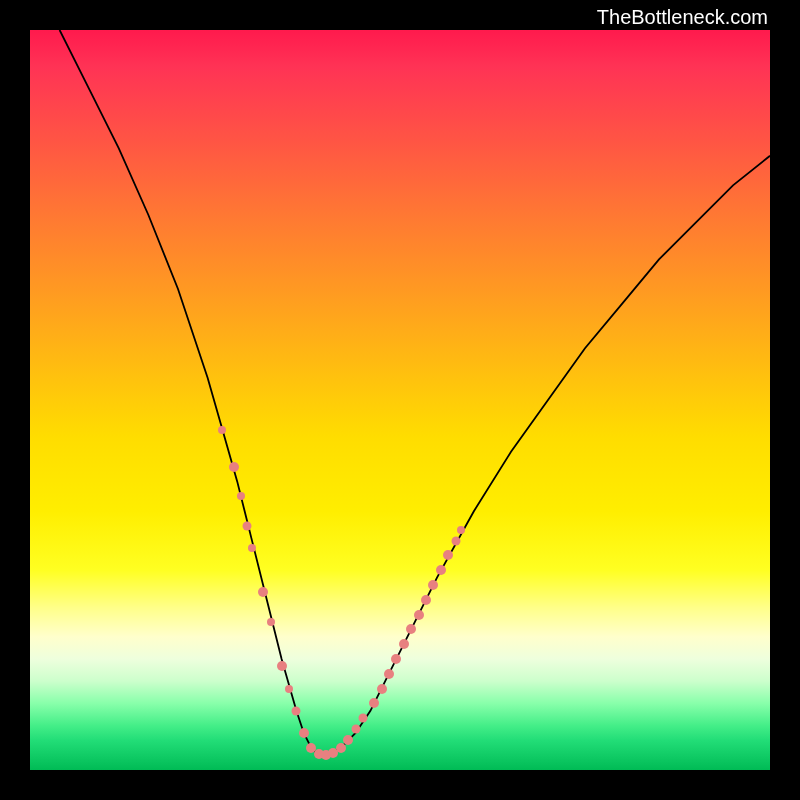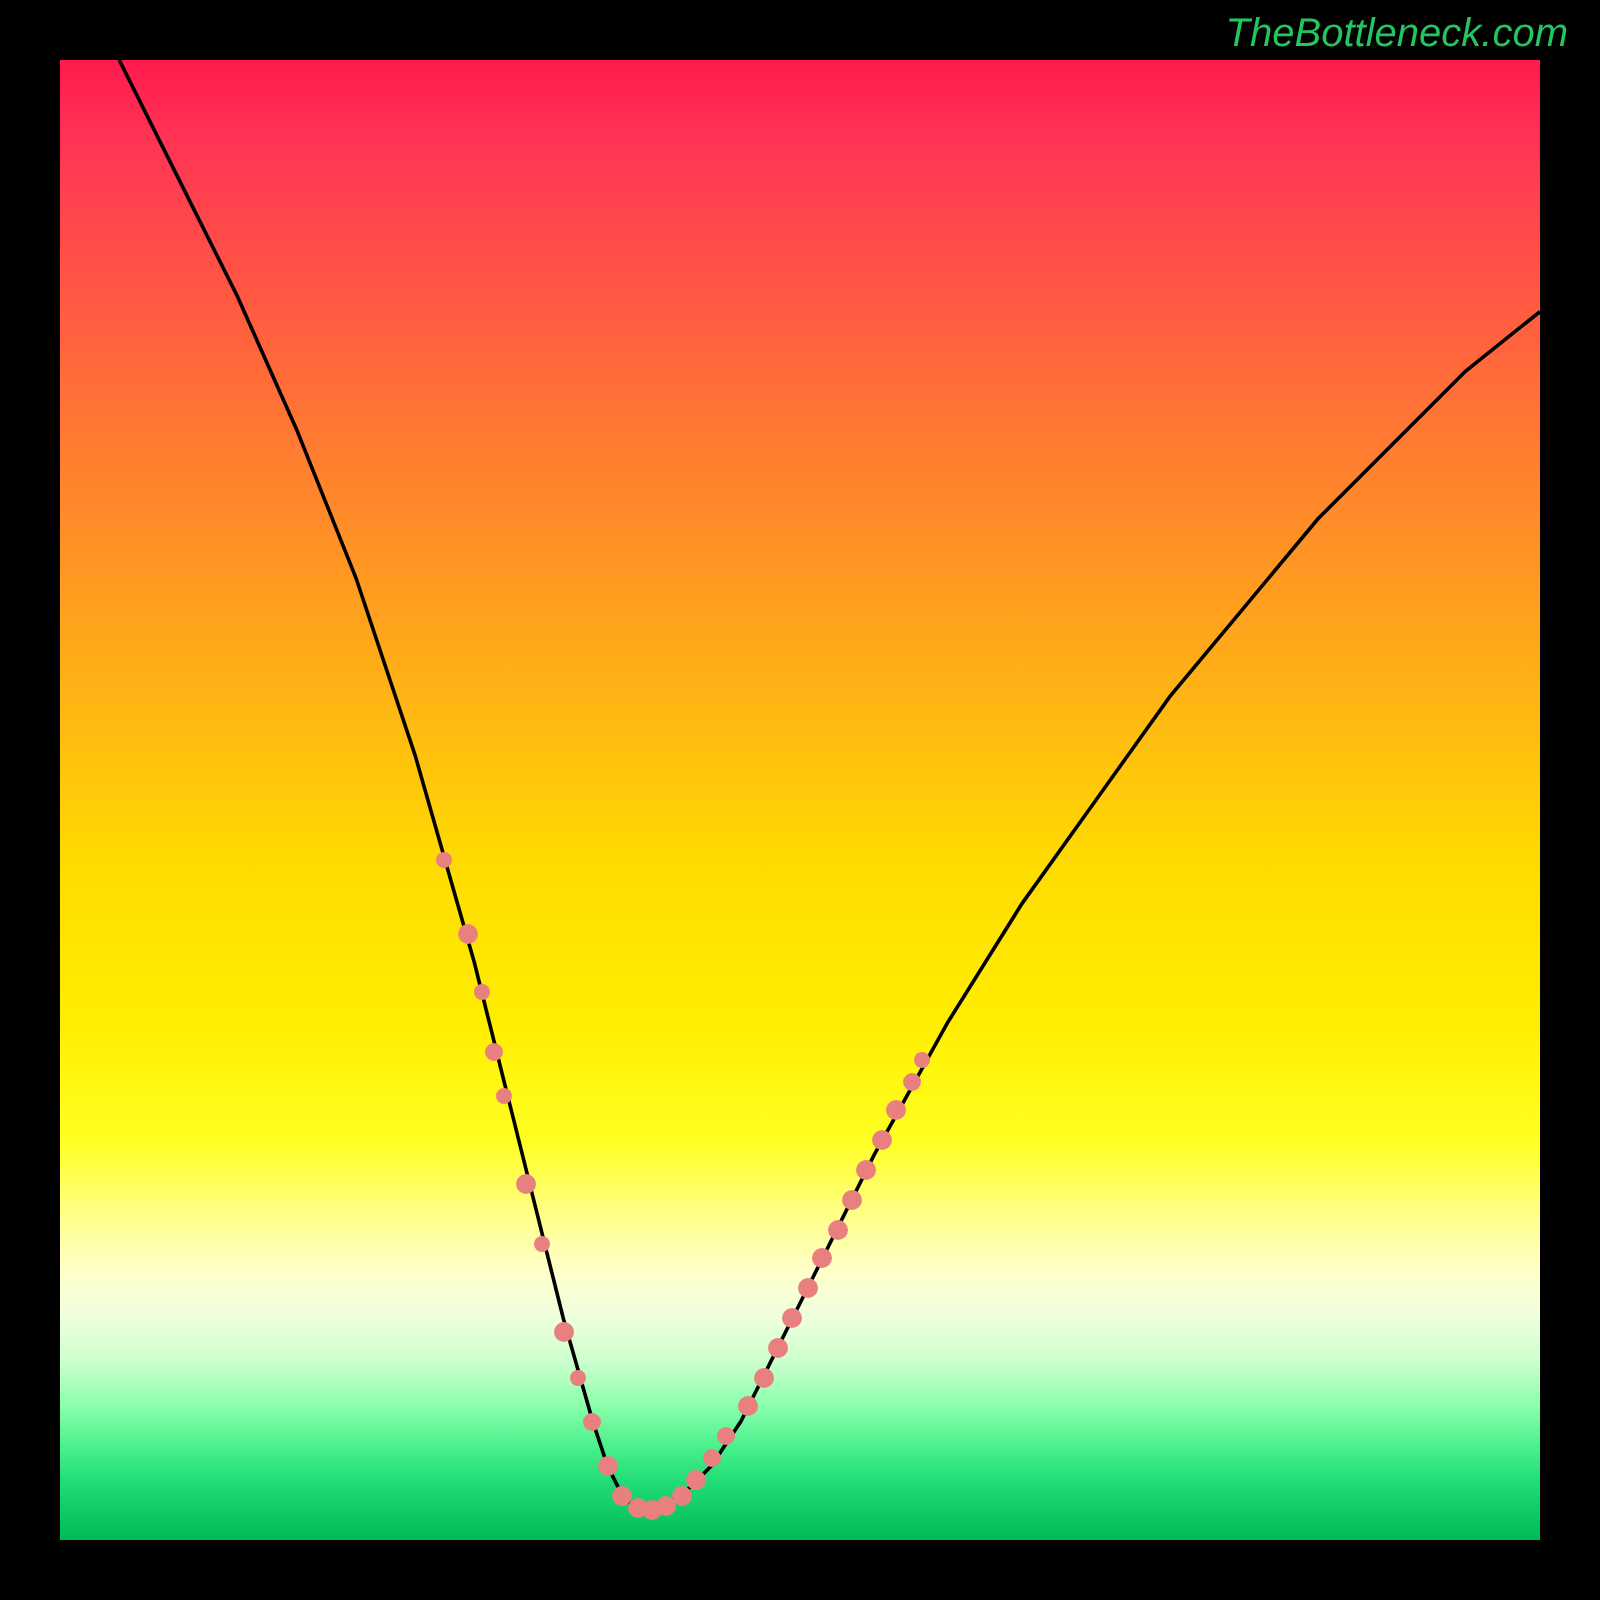--- a/index.html
+++ b/index.html
@@ -48,25 +48,24 @@
   .curve-svg {
     position: absolute;
     top: 0;
     left: 0;
     width: 100%;
     height: 100%;
   }
   .watermark {
     position: absolute;
     top: 6px;
-    right: 16px;
-    color: #22c55e;
+    right: 32px;
+    color: #ffffff;
     font-size: 20px;
     font-weight: 500;
-    font-style: italic;
   }
   .marker {
     position: absolute;
     background: #e88080;
     border-radius: 50%;
     transform: translate(-50%, -50%);
   }
 </style>
 </head>
 <body>

